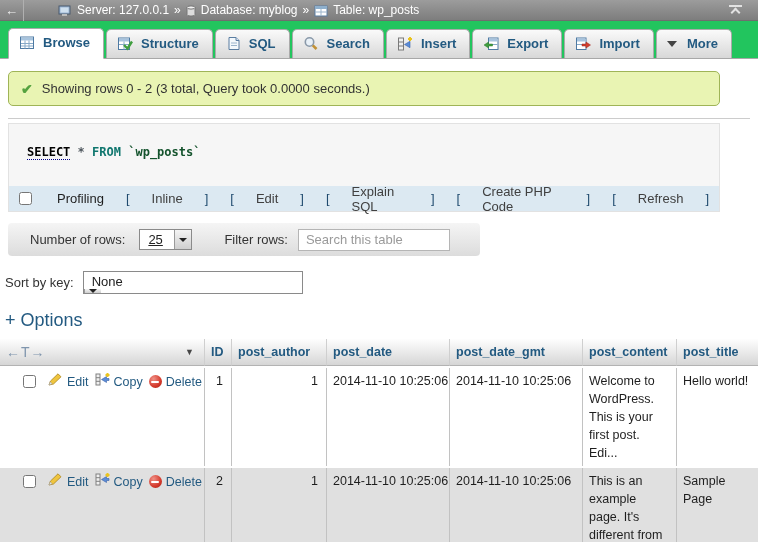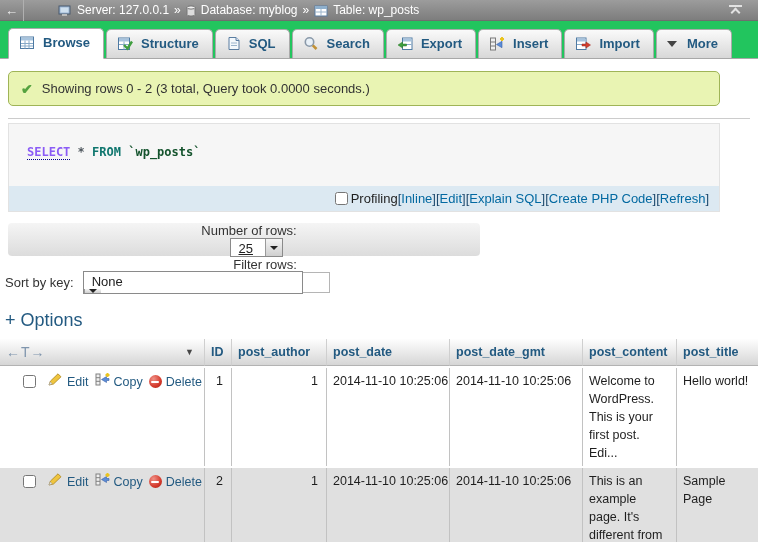--- a/index.html
+++ b/index.html
@@ -52,38 +52,38 @@
   .check { color:#55a23f; font-size:14px; font-weight:bold; line-height:1; }
 
   hr.sep { border:none; border-top:1px solid #ccc; margin:12px 8px 0 8px; }
 
   
   .sqlbox { margin:4px 38px 0 8px; border:1px solid #e2e2e2; }
   .sql-query {
     background:#f6f6f6; height:62px; padding:21px 0 0 18px;
     font-family:"DejaVu Sans Mono", monospace; font-size:12px; font-weight:bold;
   }
-  .kw-link { color:#8b5cf6; border-bottom:1px dotted #00008b; }
+  .kw-link { color:#000000; border-bottom:1px dotted #00008b; }
   .sql-star { color:#50585f; }
   .kw { color:#0f766e; }
   .sql-id { color:#14532d; }
   .sql-actions {
     background:#dce9f2; height:25px; padding:0 10px;
-    display:flex; align-items:center; justify-content:flex-end; gap:0;
+    display:flex; align-items:center; justify-content:flex-end; gap:22px;
     font-size:13px; color:#1e1e1e;
   }
   .sql-actions .bracket { color:#1f4a6e; }
-  .sql-actions a { color:#0369a1; }
+  .sql-actions a { color:#404040; }
   .sql-actions input { width:13px; height:13px; margin:0 3px 0 0; }
 
   
   .rows-bar {
     margin:11px 0 0 8px; width:472px; height:33px;
     background:linear-gradient(#f5f5f5,#dcdcdc); border-radius:4px;
-    display:flex; align-items:center; padding:0 12px 0 22px; color:#333;flex-direction:column;
+    display:flex; align-items:center; padding:0 12px 0 22px; color:#333;
   }
   .sel { display:inline-flex; border:1px solid #8a8a8a; background:#fff; height:21px; cursor:pointer; }
   .sel .val { padding:2px 8px 0 8px; font-size:13px; color:#222; }
   .sel .btn { width:17px; background:linear-gradient(#f4f4f4,#cfcfcf); border-left:1px solid #9a9a9a; display:flex; align-items:center; justify-content:center; }
   .arr { width:0; height:0; border-left:4px solid transparent; border-right:4px solid transparent; border-top:4px solid #222; }
   .filter-input { width:152px; height:22px; border:1px solid #b5b5b5; padding:2px 7px; font-size:13px; font-family:"Liberation Sans",sans-serif; color:#444; }
   .filter-input::placeholder { color:#9a9a9a; }
 
   .sort-row { margin:15px 0 0 5px; display:flex; align-items:center; gap:9px; color:#333; }
   .sort-sel { width:220px; height:23px; justify-content:space-between;flex-direction:column; }
@@ -201,40 +201,40 @@
         <svg width="16" height="15">
           <circle cx="6.5" cy="6" r="4.2" fill="#e9f1f8" stroke="#8a99a9" stroke-width="1.6"></circle>
           <line x1="9.8" y1="9.3" x2="13.5" y2="13" stroke="#c19136" stroke-width="2.6"></line>
         </svg>
       </span>
     <span>Search</span>
   </div>
   <div class="tab">
     <span class="tico">
         <svg width="16" height="15">
-          <rect x="5.5" y="2" width="9.5" height="11.5" fill="#fff" stroke="#4e7aa3"></rect>
-          <rect x="6" y="2.5" width="8.5" height="3" fill="#a8c4de"></rect>
-          <line x1="6" y1="8.5" x2="14.5" y2="8.5" stroke="#88aac8"></line>
-          <path d="M1 9 l4.5-3 v2 h4 v2 h-4 v2 z" fill="#3f9e3f" stroke="#2c7a2c" stroke-width="0.5"></path>
-        </svg>
-      </span>
-    <span>Export</span>
-  </div>
-  <div class="tab">
-    <span class="tico">
-        <svg width="16" height="15">
           <rect x="1.5" y="2" width="5" height="12" fill="#efefef" stroke="#7a7a7a"></rect>
           <line x1="1.5" y1="6" x2="6.5" y2="6" stroke="#7a7a7a"></line>
           <line x1="1.5" y1="10" x2="6.5" y2="10" stroke="#7a7a7a"></line>
           <path d="M7.5 8.5 l5.5-3.2 v6.4 z" fill="#5b8dd9" stroke="#3a62a8" stroke-width="0.6"></path>
           <line x1="13" y1="1" x2="13" y2="5" stroke="#eac41f" stroke-width="2"></line>
           <line x1="11" y1="3" x2="15" y2="3" stroke="#eac41f" stroke-width="2"></line>
         </svg>
       </span>
     <span>Insert</span>
+  </div>
+  <div class="tab">
+    <span class="tico">
+        <svg width="16" height="15">
+          <rect x="5.5" y="2" width="9.5" height="11.5" fill="#fff" stroke="#4e7aa3"></rect>
+          <rect x="6" y="2.5" width="8.5" height="3" fill="#a8c4de"></rect>
+          <line x1="6" y1="8.5" x2="14.5" y2="8.5" stroke="#88aac8"></line>
+          <path d="M1 9 l4.5-3 v2 h4 v2 h-4 v2 z" fill="#3f9e3f" stroke="#2c7a2c" stroke-width="0.5"></path>
+        </svg>
+      </span>
+    <span>Export</span>
   </div>
   <div class="tab">
     <span class="tico">
         <svg width="16" height="15">
           <rect x="1.5" y="2" width="9.5" height="11.5" fill="#fff" stroke="#4e7aa3"></rect>
           <rect x="2" y="2.5" width="8.5" height="3" fill="#a8c4de"></rect>
           <line x1="2" y1="8.5" x2="10.5" y2="8.5" stroke="#88aac8"></line>
           <path d="M15.5 9 l-4.5-3 v2 h-4 v2 h4 v2 z" fill="#d23f2f" stroke="#9e2418" stroke-width="0.5"></path>
         </svg>
       </span>

